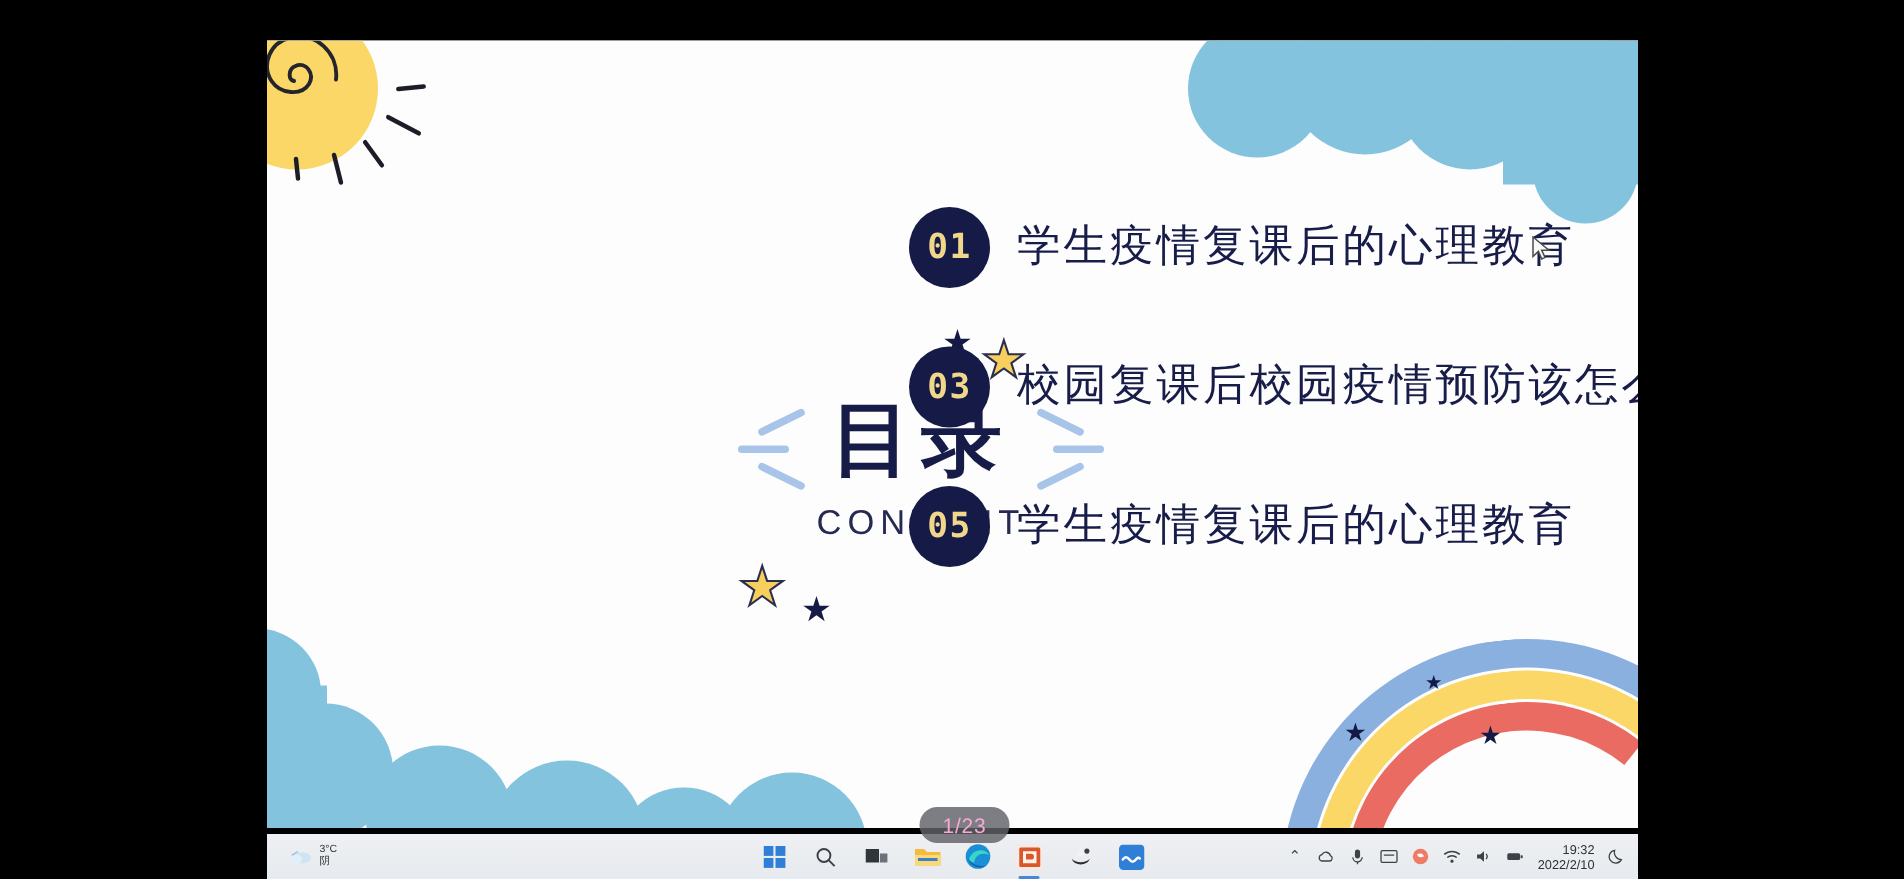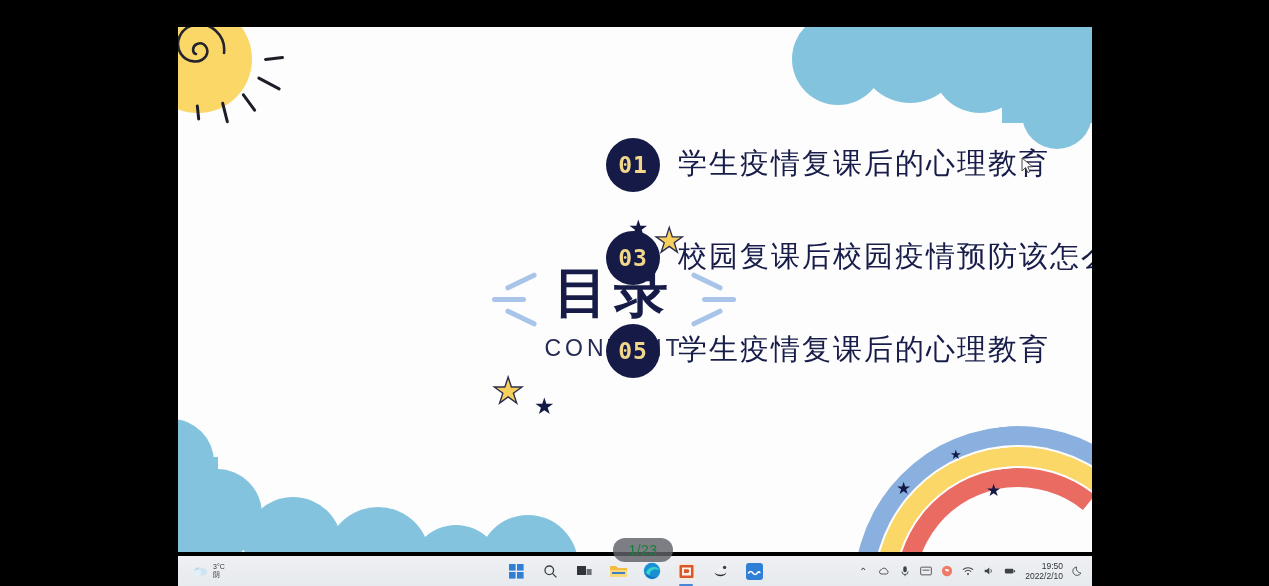--- a/index.html
+++ b/index.html
@@ -34,21 +34,21 @@
 
   
   .agenda{position:absolute;left:428px;top:105px;width:470px;}
   .a-item{position:relative;height:93px;text-decoration:underline;}
   .a-badge{position:absolute;left:0;top:6px;width:54px;height:54px;border-radius:50%;background:#151a46;color:#f0d78a;
            font-family:"DejaVu Sans Mono",monospace;font-size:23px;font-weight:700;display:flex;align-items:center;justify-content:center;letter-spacing:1px;}
   .a-text{position:absolute;left:72px;top:12px;font-family:"DejaVu Sans",sans-serif;font-size:29px;color:#171c49;white-space:nowrap;letter-spacing:2px;font-weight:500;}
 
   
   .page-badge{position:absolute;left:613px;top:538px;min-width:44px;height:24px;padding:0 8px;border-radius:12px;background:rgba(96,98,104,.82);
-              color:#15803d;font-size:14px;display:flex;align-items:center;justify-content:center;letter-spacing:.5px;z-index:6;}
+              color:#f9a8d4;font-size:14px;display:flex;align-items:center;justify-content:center;letter-spacing:.5px;z-index:6;}
 
   
   .taskbar{position:absolute;left:178px;top:556px;width:914px;height:30px;background:linear-gradient(180deg,#eef0f3 0%,#e7eaee 100%);display:flex;align-items:center;}
   .weather{display:flex;align-items:center;gap:4px;margin-left:14px;}
   .w-icon{width:17px;height:14px;position:relative;}
   .w-txt{font-size:7px;line-height:8px;color:#30343a;}
   .tb-center{position:absolute;left:50%;transform:translateX(-50%);display:flex;align-items:center;gap:12px;}
   .tb-ico{width:22px;height:22px;position:relative;display:flex;align-items:center;justify-content:center;}
   .tb-active::after{content:"";position:absolute;bottom:-4px;left:4px;width:14px;height:2px;border-radius:1px;background:#4b86d6;}
   .tray{position:absolute;right:8px;display:flex;align-items:center;gap:9px;color:#3a3f45;font-size:10px;}
@@ -249,21 +249,21 @@
       </svg>
       <svg class="tray-ico" viewBox="0 0 14 12">
         <path d="M2 4.4 h2.4 L7.4 2 v8 L4.4 7.6 H2 Z" fill="#3d4248"></path>
         <path d="M9 4 a3 3 0 0 1 0 4" fill="none" stroke="#3d4248" stroke-width="1"></path>
       </svg>
       <svg class="tray-ico" viewBox="0 0 14 12">
         <rect x="1" y="3.4" width="10" height="5.4" rx="1.2" fill="#3d4248"></rect>
         <rect x="11.4" y="5" width="1.6" height="2.4" rx=".6" fill="#3d4248"></rect>
       </svg>
       <div class="clock">
-        <div>19:50</div>
+        <div>19:32</div>
         <div>2022/2/10</div>
       </div>
       <svg class="tray-ico" viewBox="0 0 14 14">
         <path d="M10.4 9.4 A5 5 0 1 1 5.2 2.2 A5.6 5.6 0 0 0 10.4 9.4 Z" fill="none" stroke="#3d4248" stroke-width="1"></path>
       </svg>
     </div>
   </div>
 
   <div class="rail">
     

